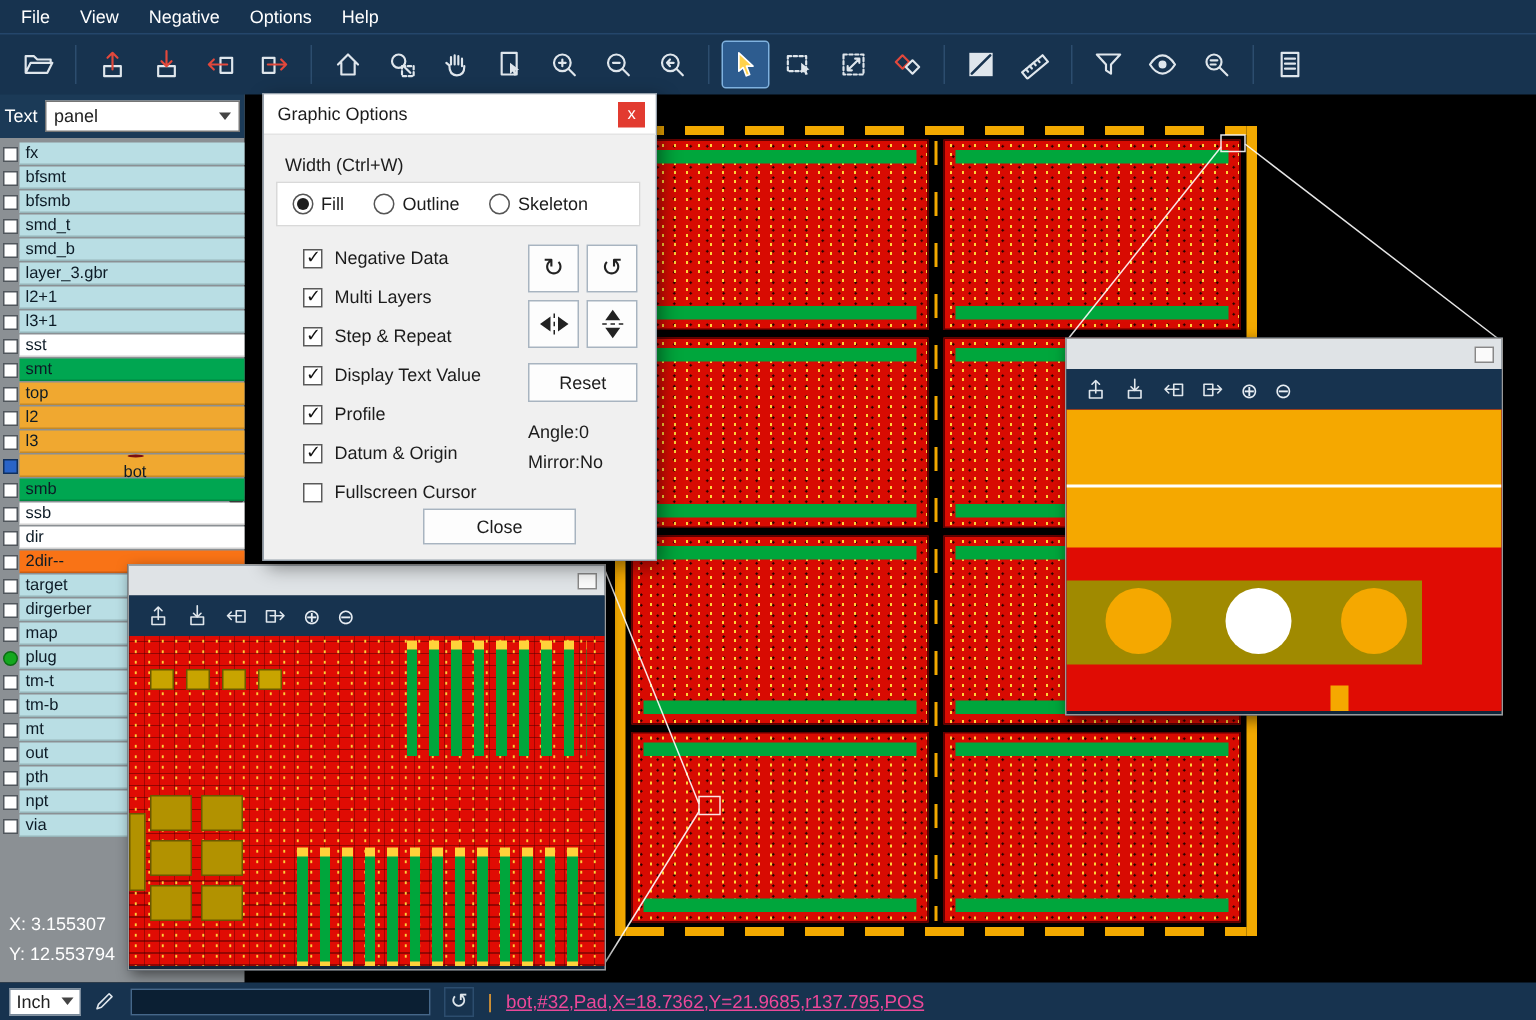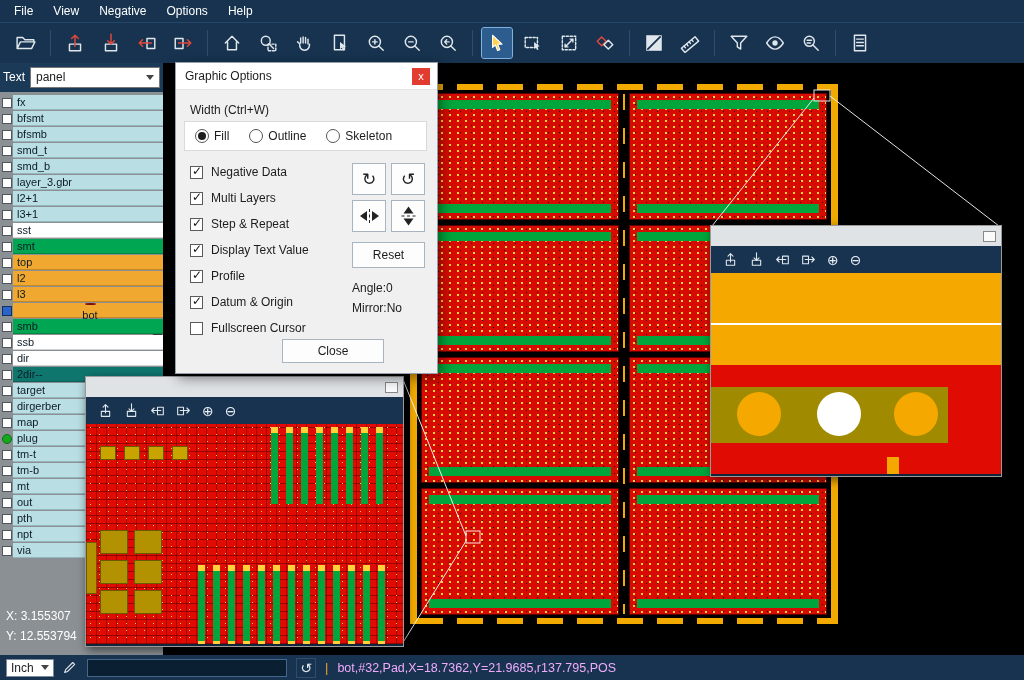--- a/index.html
+++ b/index.html
@@ -101,21 +101,21 @@
     padding:0 0 0 9px;border-bottom:1px solid #e4e4e4;}
   .dclose{width:18px;height:17px;background:#e23b30;color:#fff;display:flex;align-items:center;
     justify-content:center;font-size:11px;margin-right:7px;}
   .dwidth{position:absolute;left:14px;top:40px;}
   .radiobox{position:absolute;left:8px;top:58px;width:243px;height:30px;background:#fff;border:1px solid #d9d9d9;
     display:flex;align-items:center;gap:20px;padding-left:10px;box-sizing:border-box;}
   .ritem{display:flex;align-items:center;gap:5px;}
   .radio{width:12px;height:12px;border:1px solid #555;border-radius:50%;background:#fff;position:relative;}
   .radio.on::after{content:"";position:absolute;inset:2px;border-radius:50%;background:#1d1d1d;}
   .optlist{position:absolute;left:14px;top:102px;display:flex;flex-direction:column;gap:12px;}
-  .opt{display:flex;align-items:center;gap:8px;height:14px;}
+  .opt{display:flex;align-items:center;gap:8px;height:14px;margin-left:12px;}
   .cb{width:13px;height:13px;background:#fff;border:1px solid #5a5a5a;position:relative;box-sizing:border-box;}
   .cb.checked::after{content:"\2713";position:absolute;left:1px;top:-3px;font-size:12px;color:#101010;}
   .rotgrid{position:absolute;left:176px;top:100px;display:grid;grid-template-columns:34px 34px;gap:5px;}
   .sqbtn{width:34px;height:32px;background:#fdfdfd;border:1px solid #a8b4c0;display:flex;align-items:center;
     justify-content:center;font-size:17px;color:#222;box-sizing:border-box;}
   .mirico{display:flex;align-items:center;gap:2px;}
   .mirico.diag{transform:rotate(90deg);}
   .tl{width:0;height:0;border-top:5px solid transparent;border-bottom:5px solid transparent;border-right:7px solid #222;}
   .tr{width:0;height:0;border-top:5px solid transparent;border-bottom:5px solid transparent;border-left:7px solid #222;}
   .dl{width:0;height:14px;border-left:1px dashed #222;}
@@ -128,21 +128,21 @@
 
   
   #statusbar{position:absolute;left:0;right:0;bottom:0;height:25px;background:#17334f;display:flex;
     align-items:center;gap:9px;padding-left:6px;z-index:12;}
   .unitsel{width:48px;height:18px;background:#fff;border:1px solid #7a8a9a;display:flex;align-items:center;
     justify-content:space-between;padding:0 4px;font-size:12px;color:#222;box-sizing:border-box;}
   .cmdinput{width:190px;height:16px;background:#0b1f33;border:1px solid #45678a;color:#fff;font-size:11px;padding:0 4px;}
   .refreshic{width:18px;height:18px;color:#dfe6ec;font-size:14px;display:flex;align-items:center;
     justify-content:center;border:1px solid #2c4d6e;}
   .sdiv{color:#f0a030;font-size:13px;}
-  .smsg{color:#f0abfc;font-size:12.5px;}
+  .smsg{color:#ec4899;font-size:12.5px;text-decoration:underline;}
 </style>
 </head>
 <body>
 
 <div id="menubar">
   <span class="mitem">File</span>
   <span class="mitem">View</span>
   <span class="mitem">Negative</span>
   <span class="mitem">Options</span>
   <span class="mitem">Help</span>
@@ -395,21 +395,21 @@
     <div class="lrow">
         <span class="lchk"></span>
         <span class="lname" style="background: rgb(255, 255, 255);">ssb</span>
       </div>
     <div class="lrow">
         <span class="lchk"></span>
         <span class="lname" style="background: rgb(255, 255, 255);">dir</span>
       </div>
     <div class="lrow">
         <span class="lchk"></span>
-        <span class="lname" style="background: #0f766e;">2dir--</span>
+        <span class="lname" style="background: #f97316;">2dir--</span>
       </div>
     <div class="lrow">
         <span class="lchk"></span>
         <span class="lname" style="background: rgb(185, 222, 228);">target</span>
       </div>
     <div class="lrow">
         <span class="lchk"></span>
         <span class="lname" style="background: rgb(185, 222, 228);">dirgerber</span>
       </div>
     <div class="lrow">

